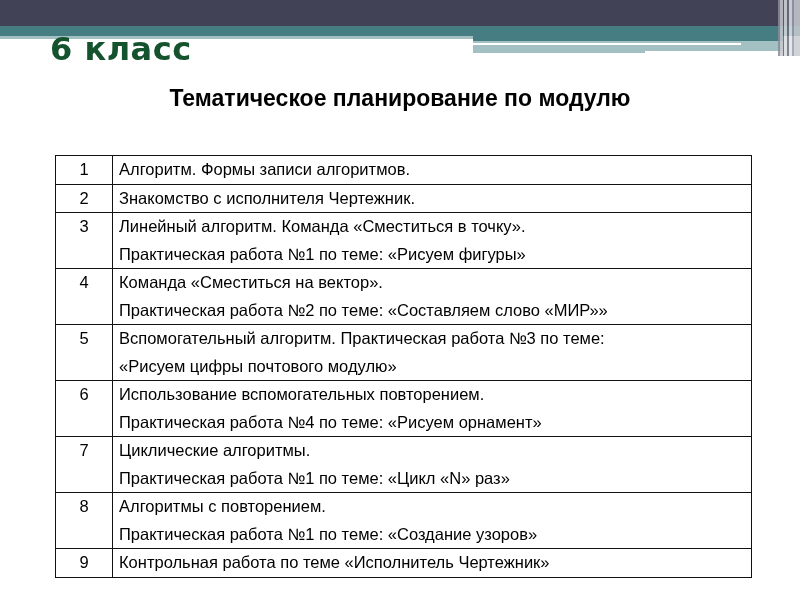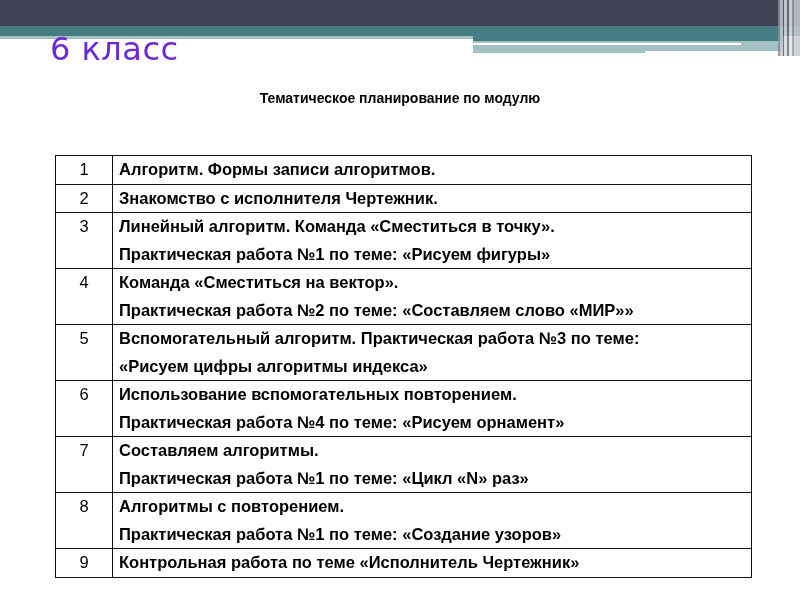--- a/index.html
+++ b/index.html
@@ -15,39 +15,39 @@
   .b-light-left { position: absolute; left: 0; top: 36px; width: 473px; height: 3px; background: #A3C0C3; }
   .b-light-right { position: absolute; left: 473px; top: 41px; width: 310px; height: 12px; background: #A3C0C3; }
   .b-white-line { position: absolute; left: 473px; top: 43px; width: 268px; height: 2px; background: #ffffff; }
   .b-white-cut { position: absolute; left: 645px; top: 51px; width: 140px; height: 3px; background: #ffffff; }
   .b-stripes { position: absolute; left: 778px; top: 0; width: 22px; height: 56px;
     background: linear-gradient(90deg,#8a8a9a 0,#8a8a9a 2px,#c6c8cf 2px,#c6c8cf 5px,#5c5c70 5px,#5c5c70 6px,#d5dadc 6px,#d5dadc 9px,#6c6c80 9px,#6c6c80 11px,#dfe2e4 11px,#dfe2e4 14px,#9a9cab 14px,#9a9cab 16px,#c8ccd2 16px);
     opacity: 0.85; }
 
   .slide-title {
     position: absolute; left: 50px; top: 30px;
-    font-family: "DejaVu Sans", sans-serif; font-weight: normal;
-    font-size: 32px; color: #6d28d9; letter-spacing: 0.5px;
+    font-family: "DejaVu Sans", sans-serif; font-weight: bold;
+    font-size: 32px; color: #14532d; letter-spacing: 0.5px;
     margin: 0; line-height: 38px;
   }
   .subtitle {
     position: absolute; left: 0; top: 84px; width: 800px;
-    text-align: center; font-weight: bold; font-size: 14px;
+    text-align: center; font-weight: bold; font-size: 23px;
     color: #000; line-height: 29px; margin: 0;
   }
   table.plan {
     position: absolute; left: 55px; top: 155px; width: 697px;
     border-collapse: collapse; font-size: 16.5px; color: #000;
   }
   table.plan td {
     border: 1.5px solid #111; vertical-align: top; padding: 0;
   }
   td.num { width: 56px; text-align: center; line-height: 27px; }
   td.topic { padding-left: 6px !important; line-height: 27.5px; }
-  .topic-line { display: block; white-space: nowrap; font-weight: bold; }
+  .topic-line { display: block; white-space: nowrap; }
 </style>
 </head>
 <body>
 
 <div class="banner">
   <div class="b-dark"></div>
   <div class="b-teal"></div>
   <div class="b-teal-right"></div>
   <div class="b-light-left"></div>
   <div class="b-light-right"></div>
@@ -87,34 +87,34 @@
       <td class="num">4</td>
       <td class="topic">
         <span class="topic-line">Команда «Сместиться на вектор».</span>
         <span class="topic-line">Практическая работа №2 по теме: «Составляем слово «МИР»»</span>
       </td>
     </tr>
     <tr>
       <td class="num">5</td>
       <td class="topic">
         <span class="topic-line">Вспомогательный алгоритм. Практическая работа №3 по теме:</span>
-        <span class="topic-line">«Рисуем цифры алгоритмы индекса»</span>
+        <span class="topic-line">«Рисуем цифры почтового модулю»</span>
       </td>
     </tr>
     <tr>
       <td class="num">6</td>
       <td class="topic">
         <span class="topic-line">Использование вспомогательных повторением.</span>
         <span class="topic-line">Практическая работа №4 по теме: «Рисуем орнамент»</span>
       </td>
     </tr>
     <tr>
       <td class="num">7</td>
       <td class="topic">
-        <span class="topic-line">Составляем алгоритмы.</span>
+        <span class="topic-line">Циклические алгоритмы.</span>
         <span class="topic-line">Практическая работа №1 по теме: «Цикл «N» раз»</span>
       </td>
     </tr>
     <tr>
       <td class="num">8</td>
       <td class="topic">
         <span class="topic-line">Алгоритмы с повторением.</span>
         <span class="topic-line">Практическая работа №1 по теме: «Создание узоров»</span>
       </td>
     </tr>

